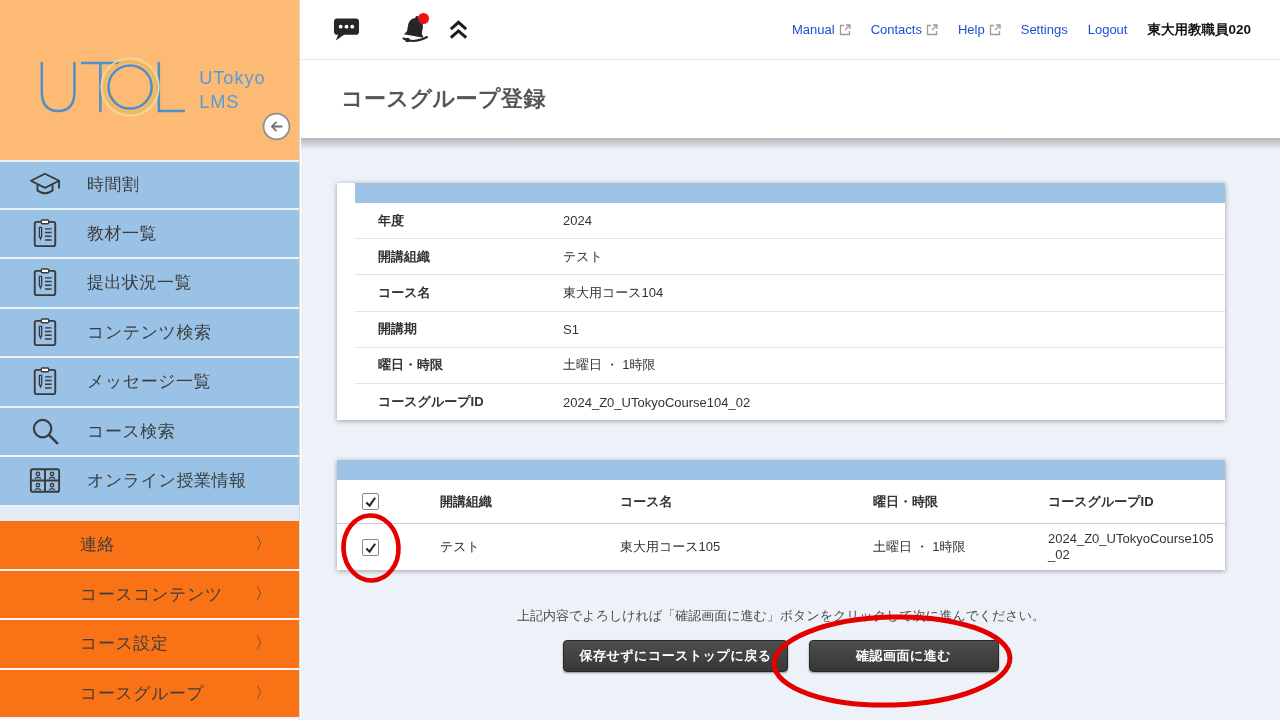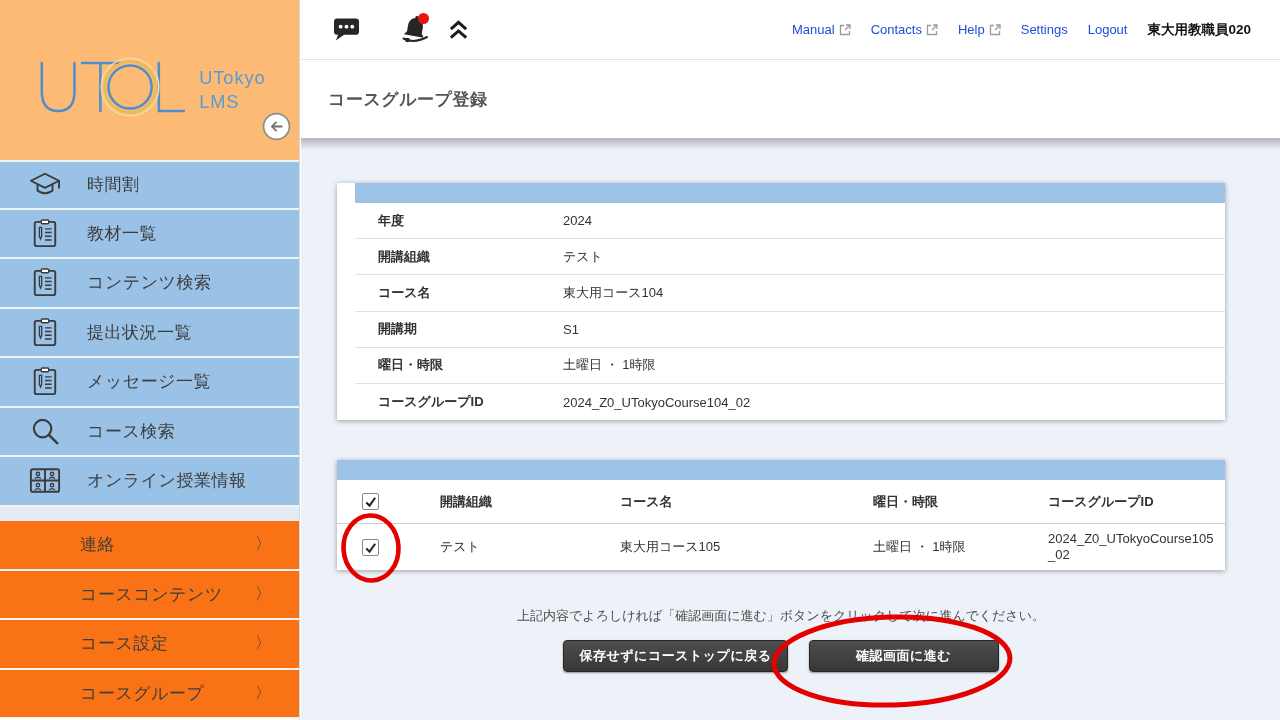--- a/index.html
+++ b/index.html
@@ -26,21 +26,21 @@
   .topbar { height:60px; background:#fff; border-bottom:1px solid #e3e3e3; display:flex; align-items:center; }
   .topbar-icons { display:flex; align-items:center; margin-left:32px; }
   .icon-btn { border:none; background:transparent; cursor:pointer; padding:0; display:flex; align-items:center; }
   .icon-chat { margin-right:40px; }
   .icon-bell { margin-right:18px; position:relative; }
   .topbar-links { margin-left:auto; margin-right:29px; display:flex; align-items:center; gap:20px; }
   .tlink { display:flex; align-items:center; gap:4px; font-size:13px; color:#1d4ed8; text-decoration:none; cursor:pointer; }
   .username { font-size:13.5px; font-weight:bold; color:#111; }
 
   .titlebar { height:78px; background:#fff; display:flex; align-items:center; }
-  .titlebar h1 { margin-left:27px; font-size:17px; font-weight:bold; color:#565656; letter-spacing:.5px; }
+  .titlebar h1 { margin-left:40px; font-size:22px; font-weight:bold; color:#565656; letter-spacing:.5px; }
 
   .content { position:relative; height:582px; background:#edf1f8; overflow:hidden; }
   .content::before { content:""; position:absolute; left:0; top:0; width:100%; height:12px;
     background:linear-gradient(to bottom, rgba(100,100,100,.42), rgba(236,241,248,0)); pointer-events:none; }
 
   .tablewrap { width:888px; margin-left:36px; background:#fff; box-shadow:0 1px 5px rgba(0,0,0,.35); }
   .tbl-accent { height:20px; background:#9CC3E6; }
 
   
   .info-table { margin-top:45px;padding-left:18px; }
@@ -127,32 +127,32 @@
       </div>
       <div class="mitem">
         <span class="micon">
           <svg width="28" height="31" viewBox="0 0 30 32" fill="none" stroke="#3a3a3a">
             <rect x="4" y="3.5" width="22" height="26" rx="2" stroke-width="2"></rect>
             <rect x="11" y="1.5" width="8" height="4" rx="1" fill="#fff" stroke-width="1.5"></rect>
             <path d="M9 9.5 V19 L10.2 22 L11.4 19 V9.5 Z" stroke-width="1.4"></path>
             <path d="M15 11 H22 M15 15 H22 M15 19 H22 M15 23 H22" stroke-width="1.5"></path>
           </svg>
         </span>
-        <span class="mlabel">コンテンツ検索</span>
+        <span class="mlabel">提出状況一覧</span>
       </div>
       <div class="mitem">
         <span class="micon">
           <svg width="28" height="31" viewBox="0 0 30 32" fill="none" stroke="#3a3a3a">
             <rect x="4" y="3.5" width="22" height="26" rx="2" stroke-width="2"></rect>
             <rect x="11" y="1.5" width="8" height="4" rx="1" fill="#fff" stroke-width="1.5"></rect>
             <path d="M9 9.5 V19 L10.2 22 L11.4 19 V9.5 Z" stroke-width="1.4"></path>
             <path d="M15 11 H22 M15 15 H22 M15 19 H22 M15 23 H22" stroke-width="1.5"></path>
           </svg>
         </span>
-        <span class="mlabel">提出状況一覧</span>
+        <span class="mlabel">コンテンツ検索</span>
       </div>
       <div class="mitem">
         <span class="micon">
           <svg width="28" height="31" viewBox="0 0 30 32" fill="none" stroke="#3a3a3a">
             <rect x="4" y="3.5" width="22" height="26" rx="2" stroke-width="2"></rect>
             <rect x="11" y="1.5" width="8" height="4" rx="1" fill="#fff" stroke-width="1.5"></rect>
             <path d="M9 9.5 V19 L10.2 22 L11.4 19 V9.5 Z" stroke-width="1.4"></path>
             <path d="M15 11 H22 M15 15 H22 M15 19 H22 M15 23 H22" stroke-width="1.5"></path>
           </svg>
         </span>

